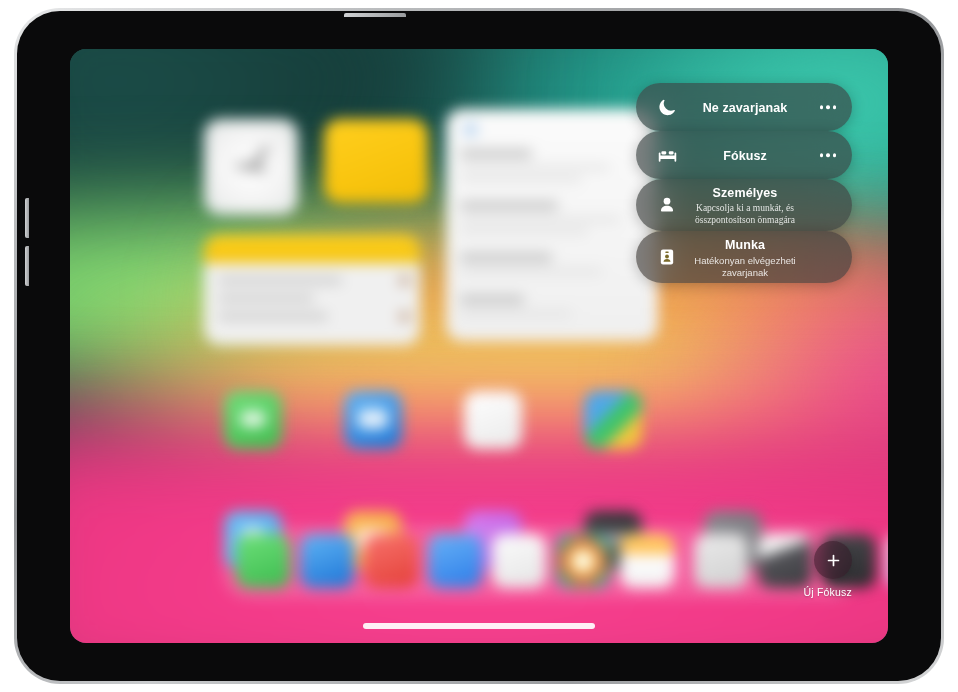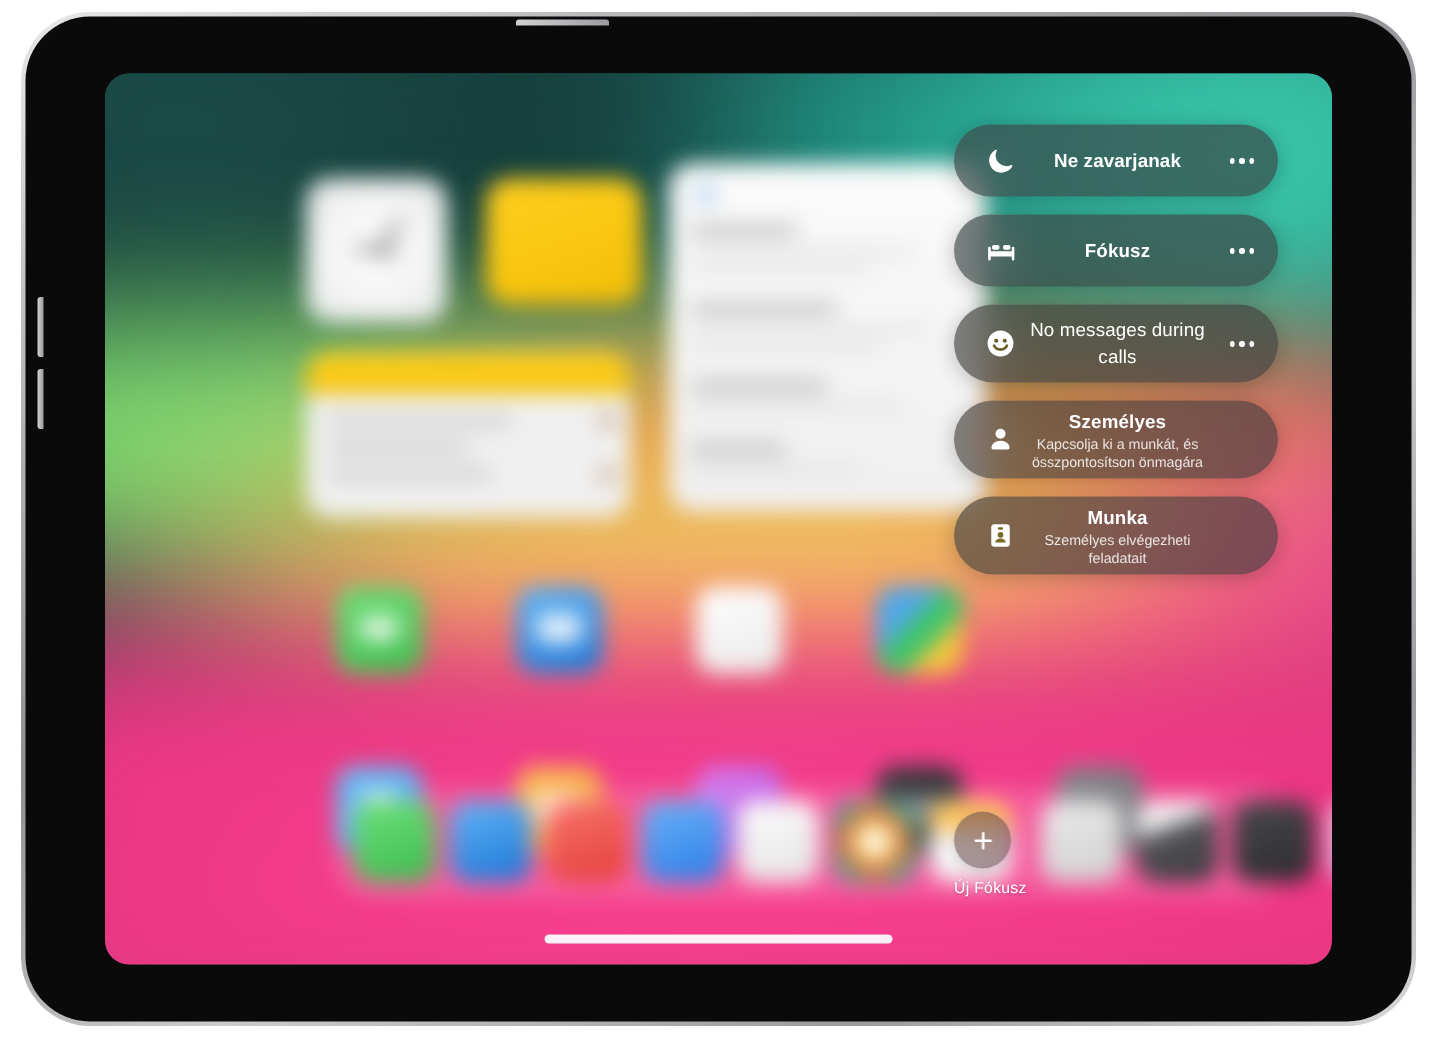--- a/index.html
+++ b/index.html
@@ -125,21 +125,21 @@
 
   
   #focus-panel{ position:absolute; left:566px; top:34px; width:232px; }
 
   .focus-pill{
     position:relative; width:216px; border-radius:26px;
     background:rgba(58,58,60,.62);
     -webkit-backdrop-filter:blur(18px); backdrop-filter:blur(18px);
     box-shadow:0 2px 14px rgba(0,0,0,.24);
     display:flex; align-items:center;
-    margin-bottom:12px;
+    margin-bottom:0;
     overflow:hidden;
   }
   .pill-h48{ height:48px; }
   .pill-h52{ height:52px; }
 
   .pill-icon{
     position:absolute; left:20px; top:50%; transform:translateY(-50%);
     width:22px; height:22px; display:flex; align-items:center; justify-content:center;
     color:#ffffff;
   }
@@ -157,21 +157,21 @@
   .pill-more{
     position:absolute; right:16px; top:50%; transform:translateY(-50%);
     display:flex; gap:3px; align-items:center;
   }
   .pill-more i{ display:block; width:3.5px; height:3.5px; border-radius:50%;
     background:#ffffff; }
 
   
   #new-focus{
     position:absolute; left:566px; top:492px; width:216px;
-    display:flex; flex-direction:column; align-items:flex-start;
+    display:flex; flex-direction:column; align-items:flex-end;
   }
   #new-focus-btn{
     width:38px; height:38px; border-radius:50%;
     background:rgba(40,10,25,.40);
     -webkit-backdrop-filter:blur(14px); backdrop-filter:blur(14px);
     display:flex; align-items:center; justify-content:center;
     box-shadow:0 2px 10px rgba(0,0,0,.18);
   }
   #new-focus-btn svg{ display:block; }
   #new-focus-label{
@@ -303,64 +303,46 @@
             <span class="pill-title">Fókusz</span>
           </span>
           <span class="pill-more">
             <i></i>
               <i></i>
               <i></i>
           </span>
         </div>
 
 
-        <div class="focus-pill pill-h52">
-          <span class="pill-icon">
-            <svg width="22" height="22" viewBox="0 0 24 24">
-              <circle cx="12" cy="12" r="9.4" fill="#fff"></circle>
-              <circle cx="8.9" cy="10" r="1.5" fill="#6b5a2a"></circle>
-              <circle cx="15.1" cy="10" r="1.5" fill="#6b5a2a"></circle>
-              <path d="M7.3 13.6a5.3 5.3 0 0 0 9.4 0" stroke="#6b5a2a" stroke-width="1.9" fill="none" stroke-linecap="round"></path>
-            </svg>
-          </span>
-          <span class="pill-text">
-            <span class="pill-title reg">No messages during calls</span>
-          </span>
-          <span class="pill-more">
-            <i></i>
-              <i></i>
-              <i></i>
-          </span>
-        </div>
 
         <div class="focus-pill pill-h52">
           <span class="pill-icon">
             <svg width="20" height="20" viewBox="0 0 24 24" fill="#fff">
               <circle cx="12" cy="7.4" r="4"></circle>
               <path d="M12 13c-4 0-7.2 2.5-7.2 5.5 0 .8.6 1.4 1.4 1.4h11.6c.8 0 1.4-.6 1.4-1.4 0-3-3.2-5.5-7.2-5.5z"></path>
             </svg>
           </span>
           <span class="pill-text">
             <span class="pill-title">Személyes</span>
-            <span class="pill-sub" style="display:block;">Kapcsolja ki a munkát, és összpontosítson önmagára</span>
+            <span class="pill-sub" style="display:block;font-family:Liberation Serif, serif;">Kapcsolja ki a munkát, és összpontosítson önmagára</span>
           </span>
         </div>
 
         <div class="focus-pill pill-h52">
           <span class="pill-icon">
             <svg width="20" height="20" viewBox="0 0 24 24">
               <rect x="4.6" y="3" width="14.8" height="18" rx="2.6" fill="#fff"></rect>
               <rect x="9.9" y="5.4" width="4.2" height="1.9" rx=".9" fill="#7a6a2a"></rect>
               <circle cx="12" cy="11.4" r="2.3" fill="#7a6a2a"></circle>
               <path d="M12 14.4c-2.4 0-4.2 1.5-4.2 3.2h8.4c0-1.7-1.8-3.2-4.2-3.2z" fill="#7a6a2a"></path>
             </svg>
           </span>
           <span class="pill-text">
             <span class="pill-title">Munka</span>
-            <span class="pill-sub" style="display:block;">Személyes elvégezheti feladatait</span>
+            <span class="pill-sub" style="display:block;">Hatékonyan elvégezheti zavarjanak</span>
           </span>
         </div>
       </div>
 
       <div id="new-focus">
         <div id="new-focus-btn">
           <span>
             <svg width="17" height="17" viewBox="0 0 24 24" fill="none" stroke="#fff" stroke-width="2.4" stroke-linecap="round">
               <path d="M12 5v14M5 12h14"></path>
             </svg>

